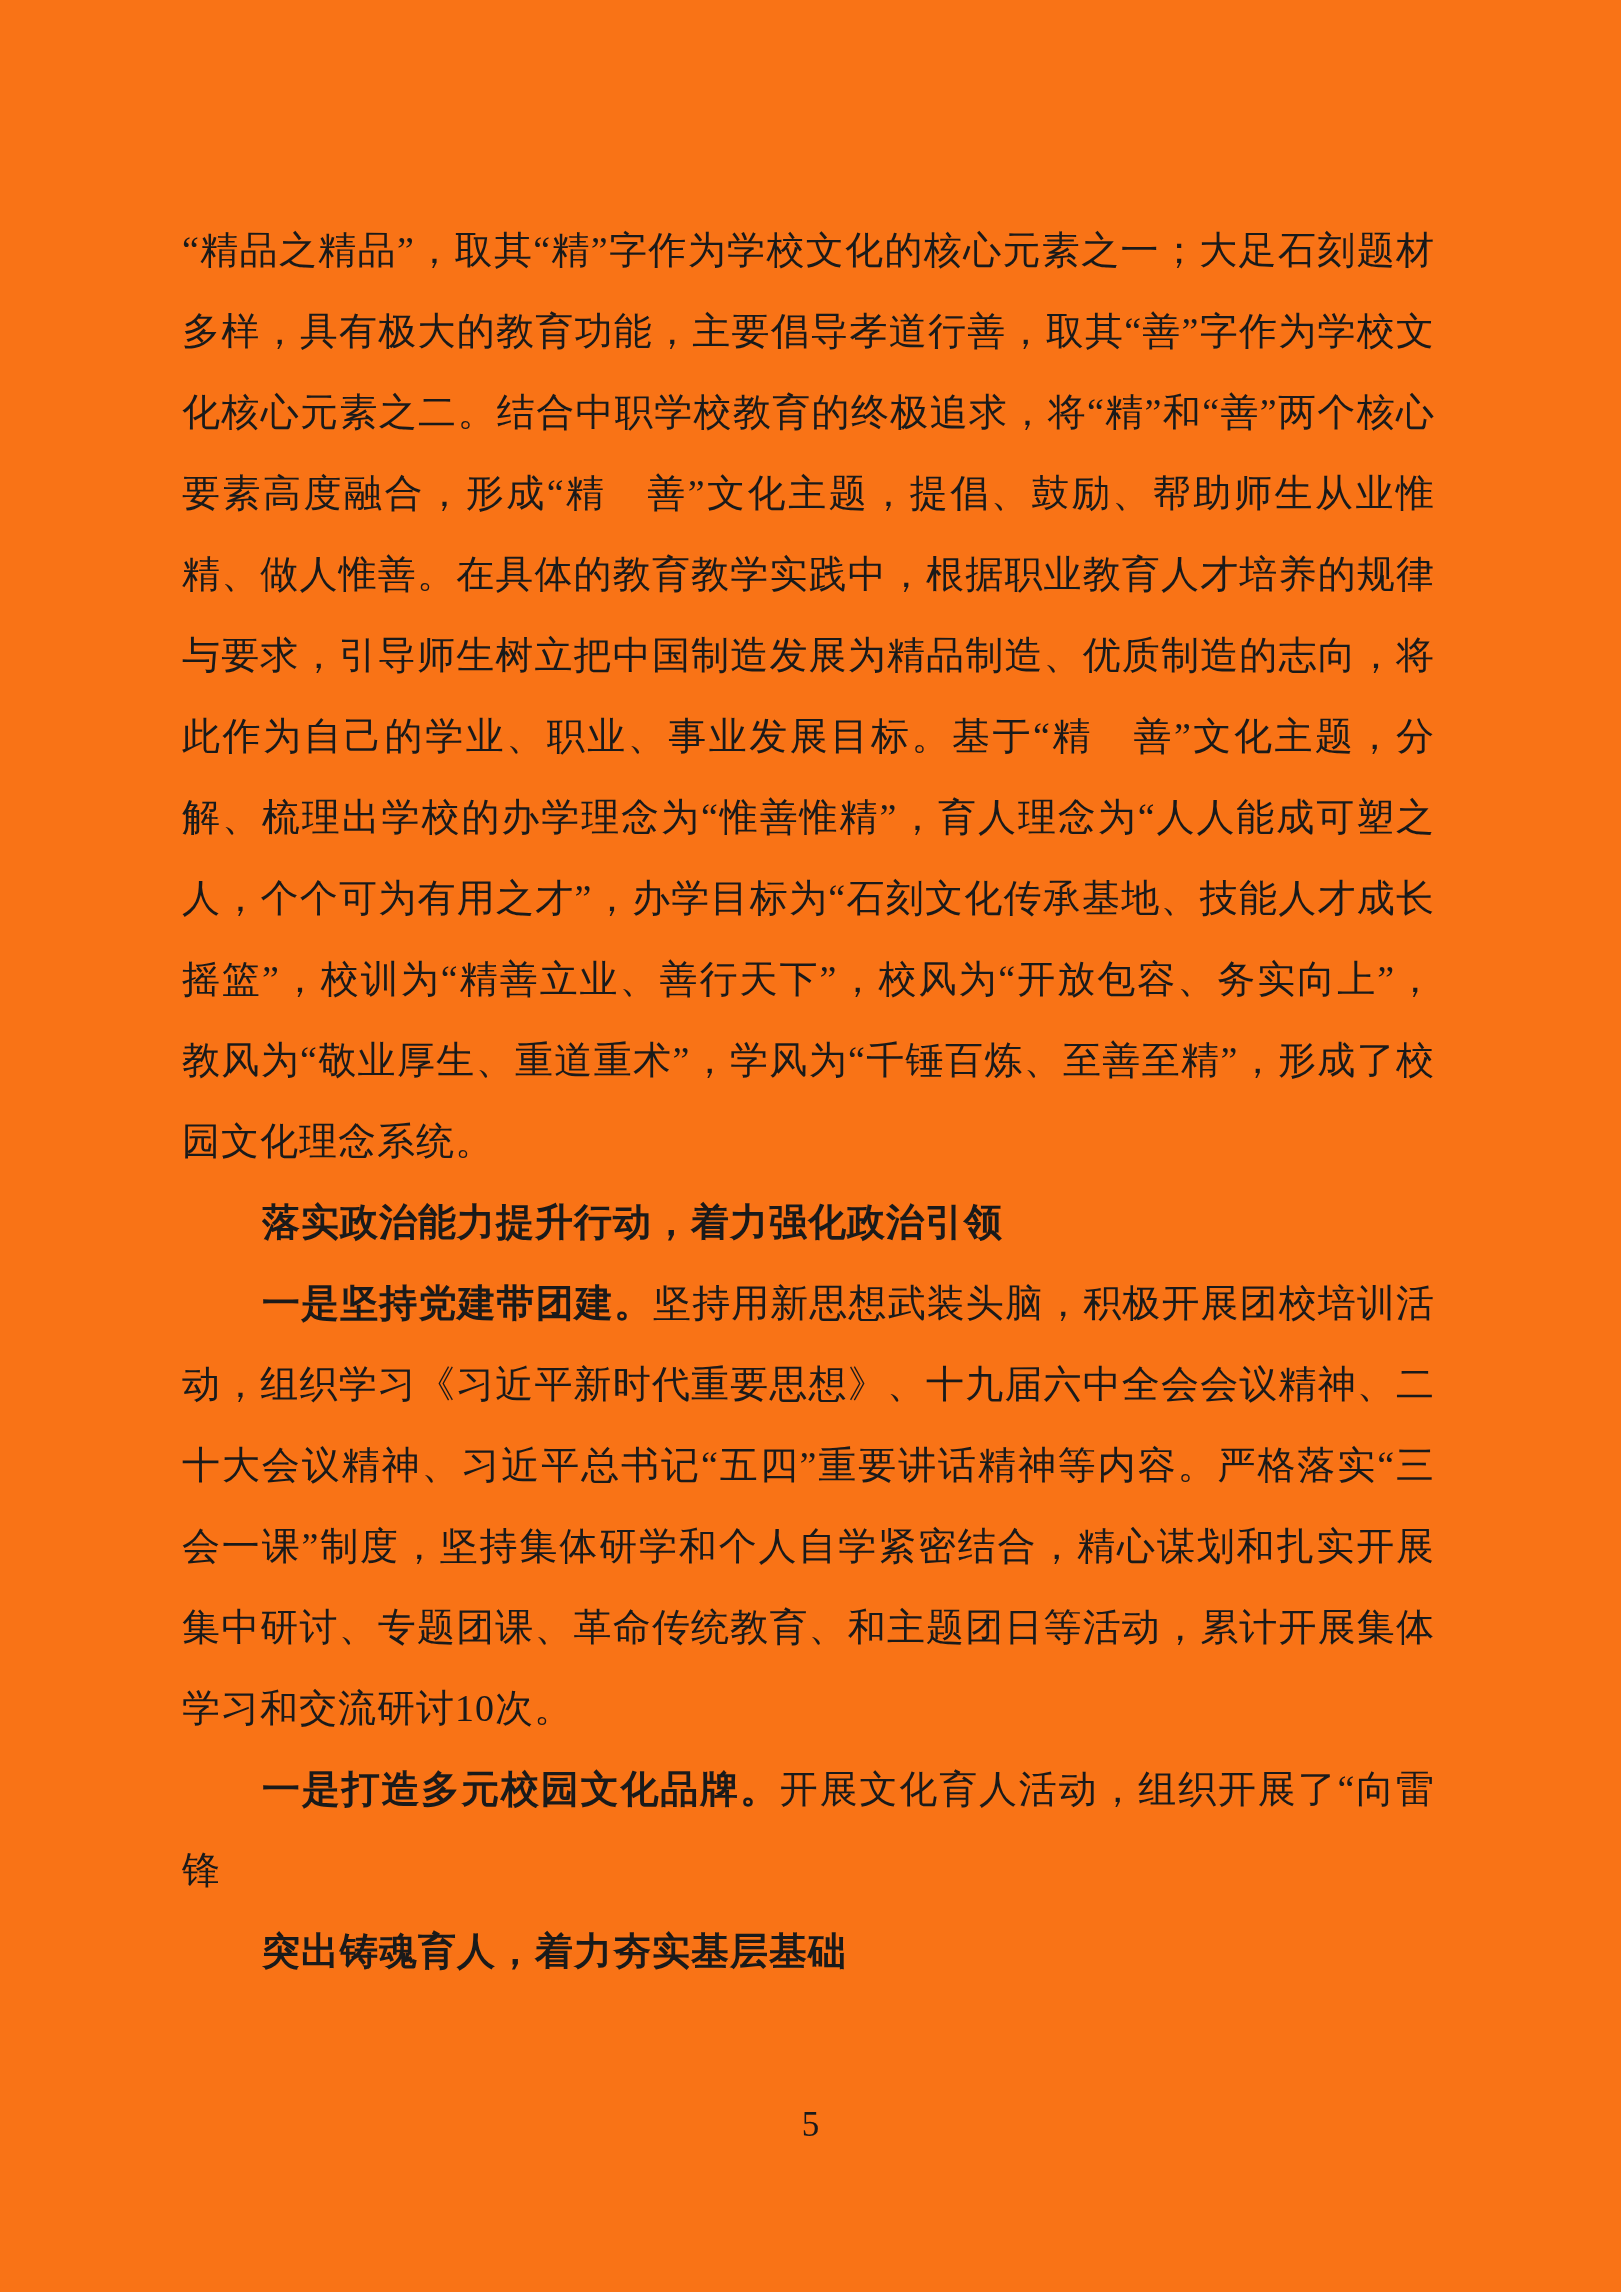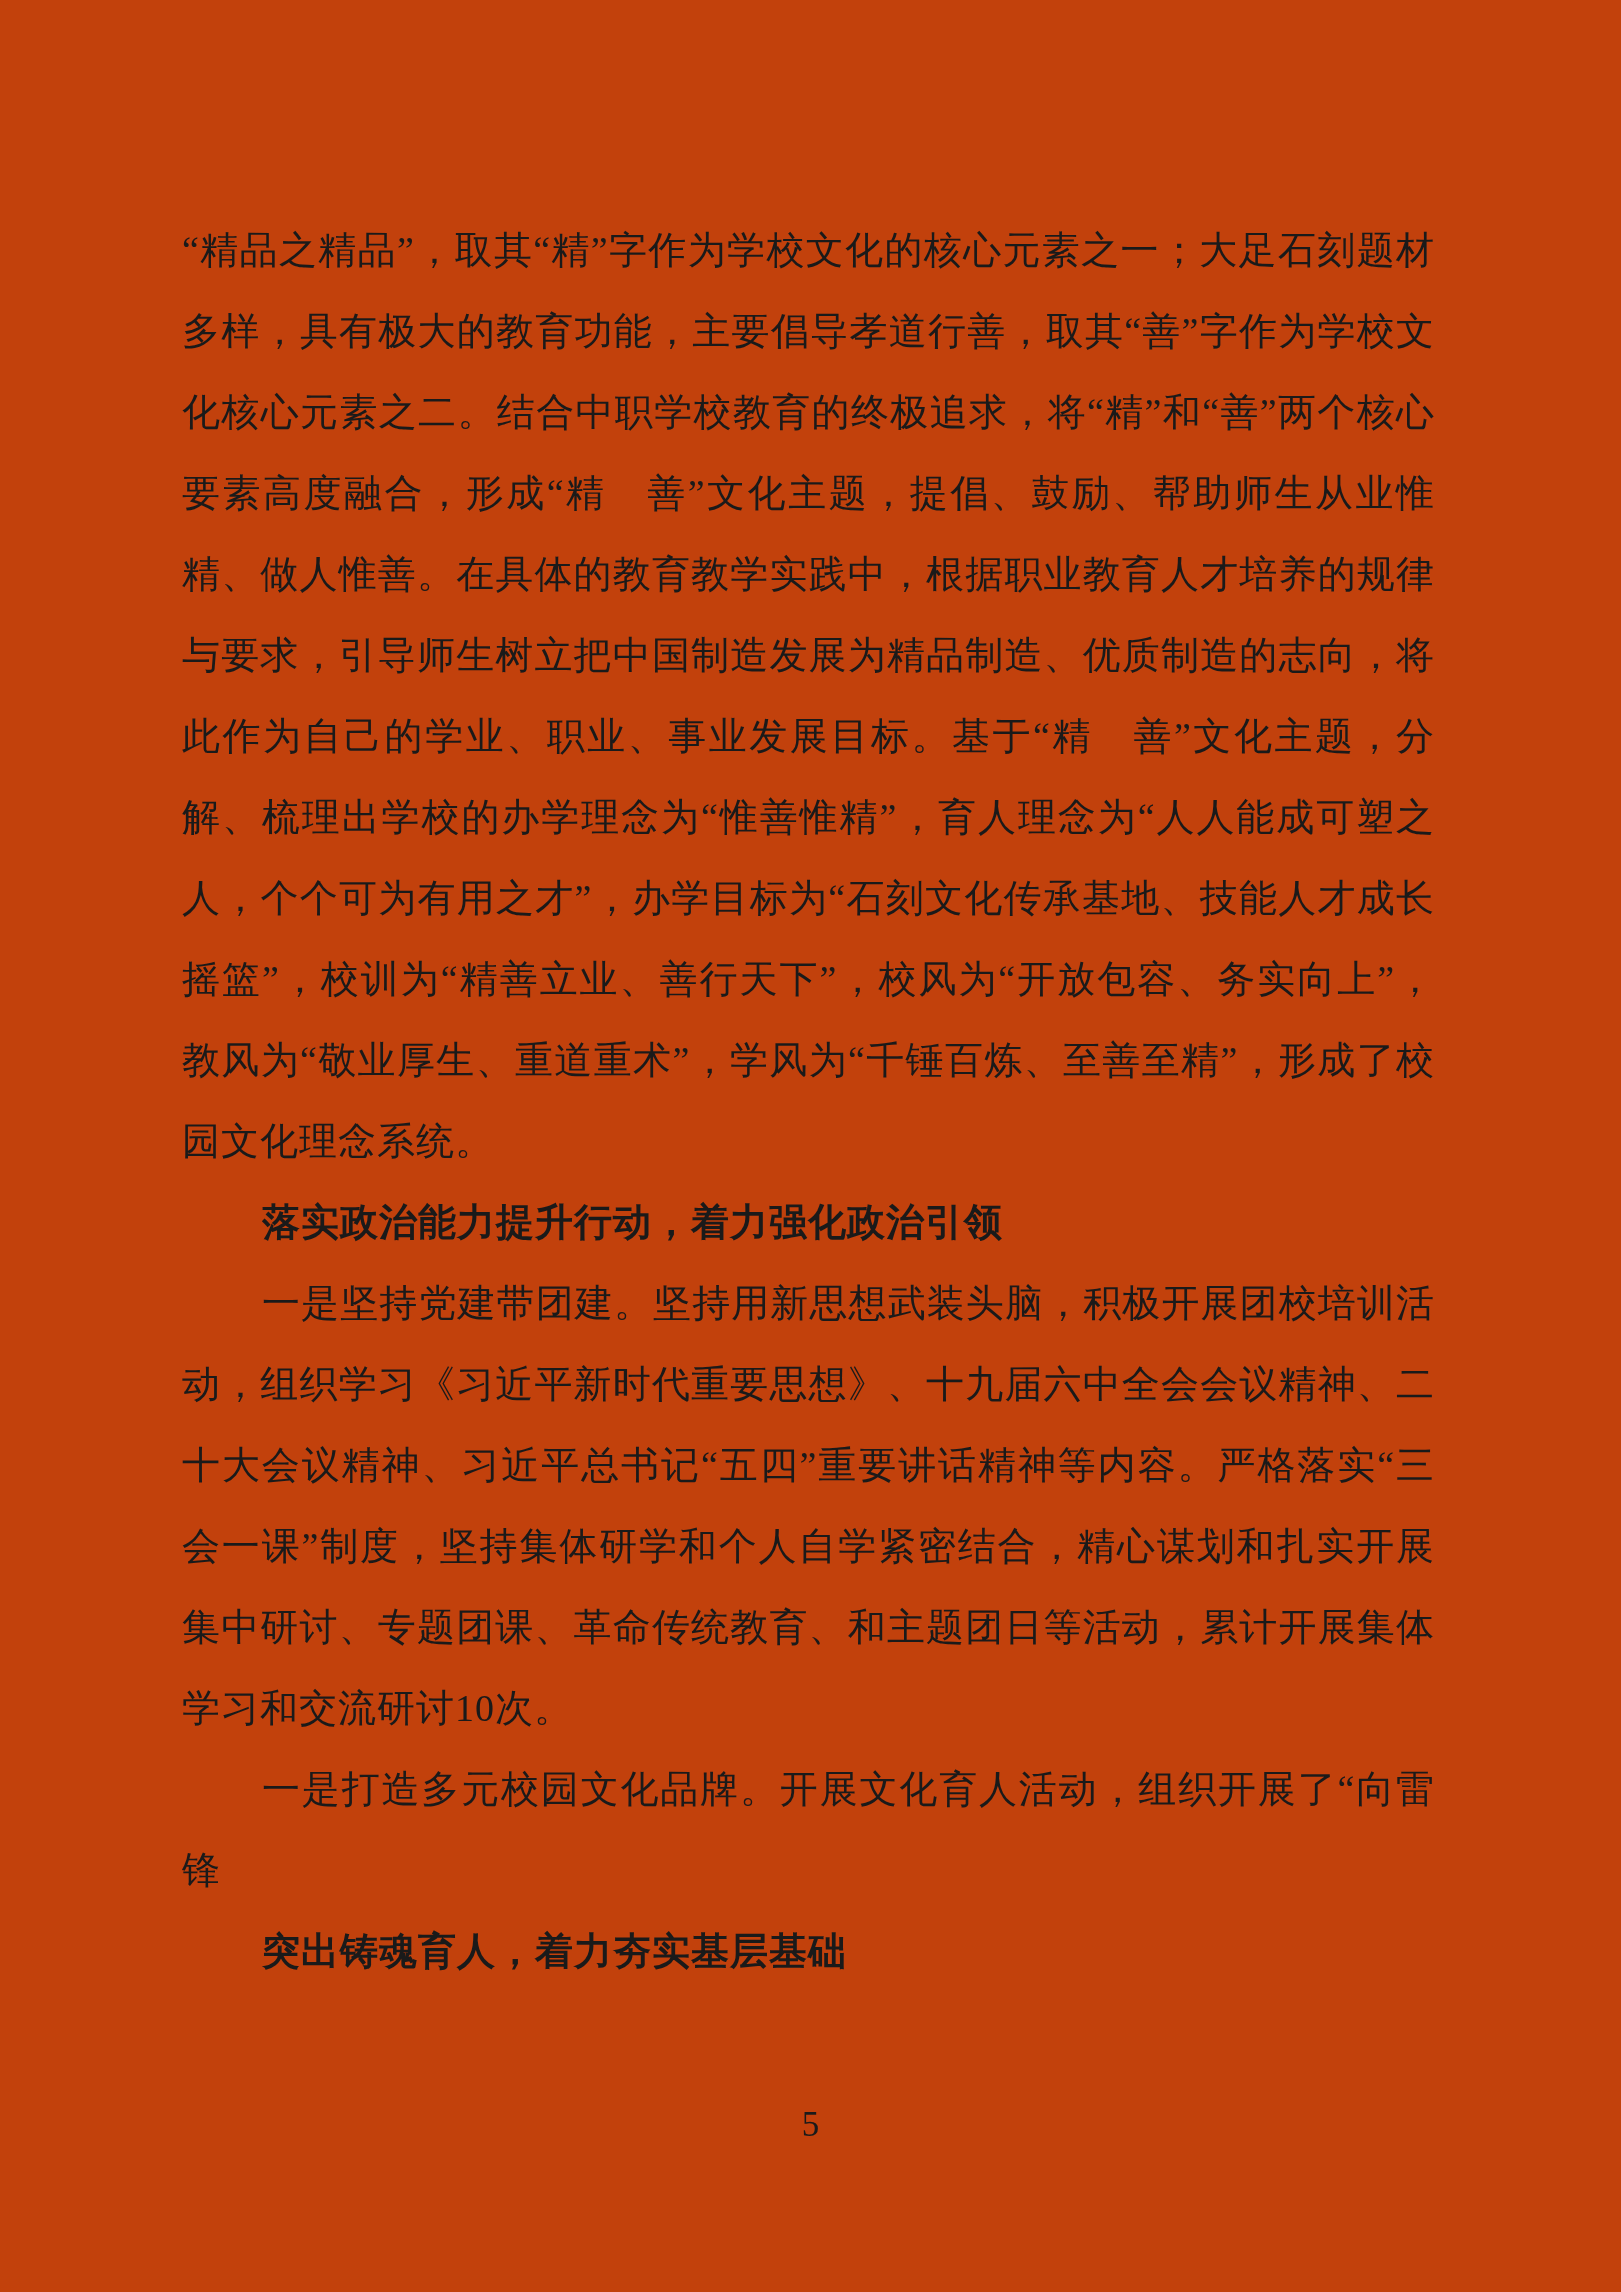--- a/index.html
+++ b/index.html
@@ -4,21 +4,21 @@
 <style>
   html, body {
     margin: 0;
     padding: 0;
     background: #ffffff;
   }
   .page {
     position: relative;
     width: 1621px;
     height: 2293px;
-    background: #c2410c;
+    background: #f97316;
     overflow: hidden;
     font-family: "Liberation Serif", "DejaVu Serif", serif;
     color: #1a1a1a;
   }
   .content {
     position: absolute;
     top: 210px;
     left: 182px;
     width: 1253px;
   }
@@ -31,21 +31,21 @@
     word-break: break-all;
   }
   .indent {
     text-indent: 80px;
   }
   .heading {
     font-weight: 700;
     text-indent: 80px;
   }
   .lead {
-    font-weight: 400;
+    font-weight: 700;
   }
   .footer {
     position: absolute;
     top: 2103px;
     left: 0;
     width: 100%;
     text-align: center;
   }
   .page-num {
     font-size: 35px;

